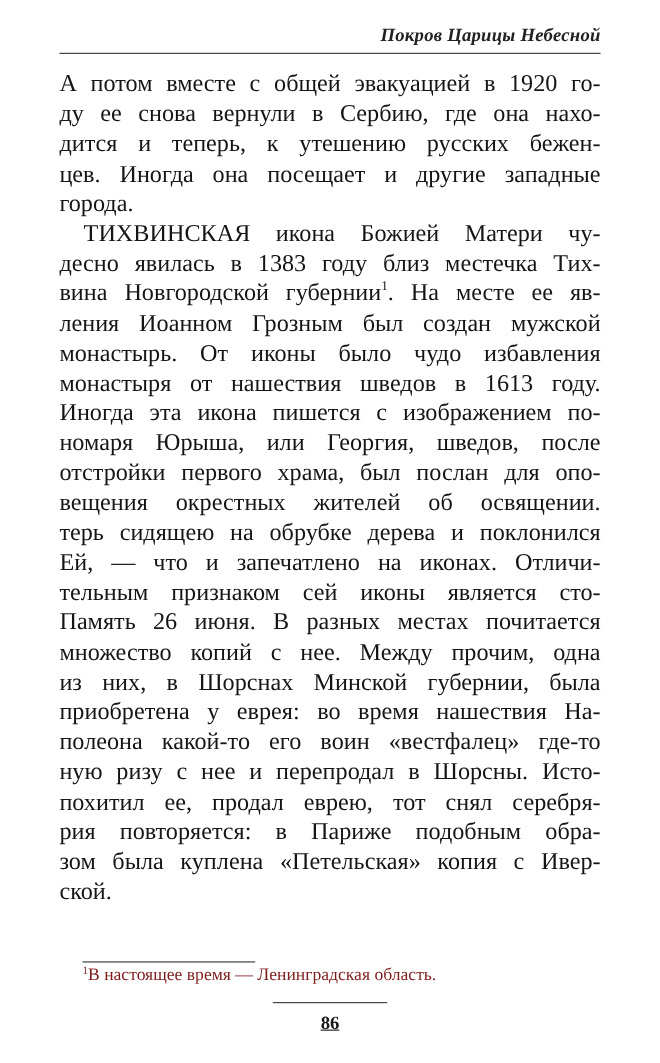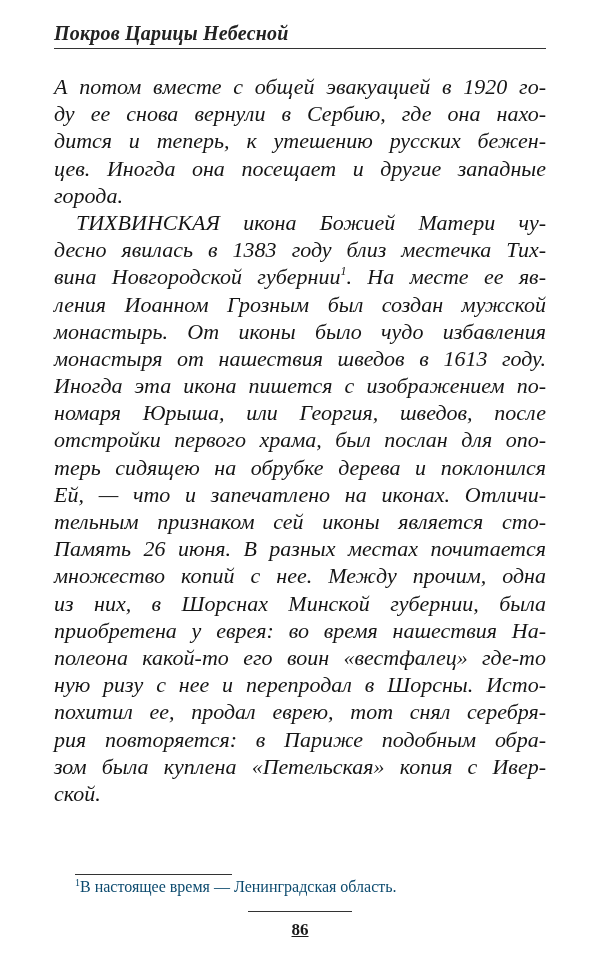--- a/index.html
+++ b/index.html
@@ -13,44 +13,43 @@
     position: relative;
     overflow: hidden;
     font-family: "Liberation Serif", "DejaVu Serif", serif;
     color: #1a1a1a;
   }
   .running-head {
     position: absolute;
     left: 54px;
     width: 492px;
     top: 22px;
-    text-align: left;
+    text-align: right;
     font-style: italic;
     font-weight: bold;
-    font-size: 20px;
+    font-size: 17px;
     color: #222;
     letter-spacing: 0.2px;
   }
   .head-rule {
     position: absolute;
     left: 54px;
     width: 492px;
     top: 48px;
     height: 0;
     border-top: 1.5px solid #333;
   }
   .body-text {
     position: absolute;
     left: 54px;
     width: 492px;
-    top: 73px;
+    top: 62px;
     font-size: 22px;
     line-height: 27.2px;
     color: #151515;
-    font-style: italic;
   }
   .body-text .line {
     display: block;
     white-space: nowrap;
     text-align: justify;
     text-align-last: justify;
     height: 27.2px;
   }
   .body-text .line.last {
     text-align-last: left;
@@ -69,21 +68,21 @@
     width: 157px;
     top: 874px;
     height: 0;
     border-top: 1px solid #333;
   }
   .footnote {
     position: absolute;
     left: 75px;
     top: 878px;
     font-size: 16px;
-    color: #0c4a6e;
+    color: #7f1d1d;
     white-space: nowrap;
     text-align: right;
   }
   .footnote sup {
     font-size: 10px;
     vertical-align: 6px;
   }
   .pn-rule {
     position: absolute;
     left: 248px;
@@ -121,20 +120,21 @@
   <div>
     <span class="line indent">ТИХВИНСКАЯ икона Божией Матери чу-</span>
     <span class="line">десно явилась в 1383 году близ местечка Тих-</span>
     <span class="line"><span>вина Новгородской губернии</span><sup>1</sup><span>. На месте ее яв-</span></span>
     <span class="line">ления Иоанном Грозным был создан мужской</span>
     <span class="line">монастырь. От иконы было чудо избавления</span>
     <span class="line">монастыря от нашествия шведов в 1613 году.</span>
     <span class="line">Иногда эта икона пишется с изображением по-</span>
     <span class="line">номаря Юрыша, или Георгия, шведов, после</span>
     <span class="line">отстройки первого храма, был послан для опо-</span>
+    <span class="line">вещения окрестных жителей об освящении.</span>
     <span class="line">терь сидящею на обрубке дерева и поклонился</span>
     <span class="line">Ей, — что и запечатлено на иконах. Отличи-</span>
     <span class="line">тельным признаком сей иконы является сто-</span>
     <span class="line">Память 26 июня. В разных местах почитается</span>
     <span class="line">множество копий с нее. Между прочим, одна</span>
     <span class="line">из них, в Шорснах Минской губернии, была</span>
     <span class="line">приобретена у еврея: во время нашествия На-</span>
     <span class="line">полеона какой-то его воин «вестфалец» где-то</span>
     <span class="line">ную ризу с нее и перепродал в Шорсны. Исто-</span>
     <span class="line">похитил ее, продал еврею, тот снял серебря-</span>

